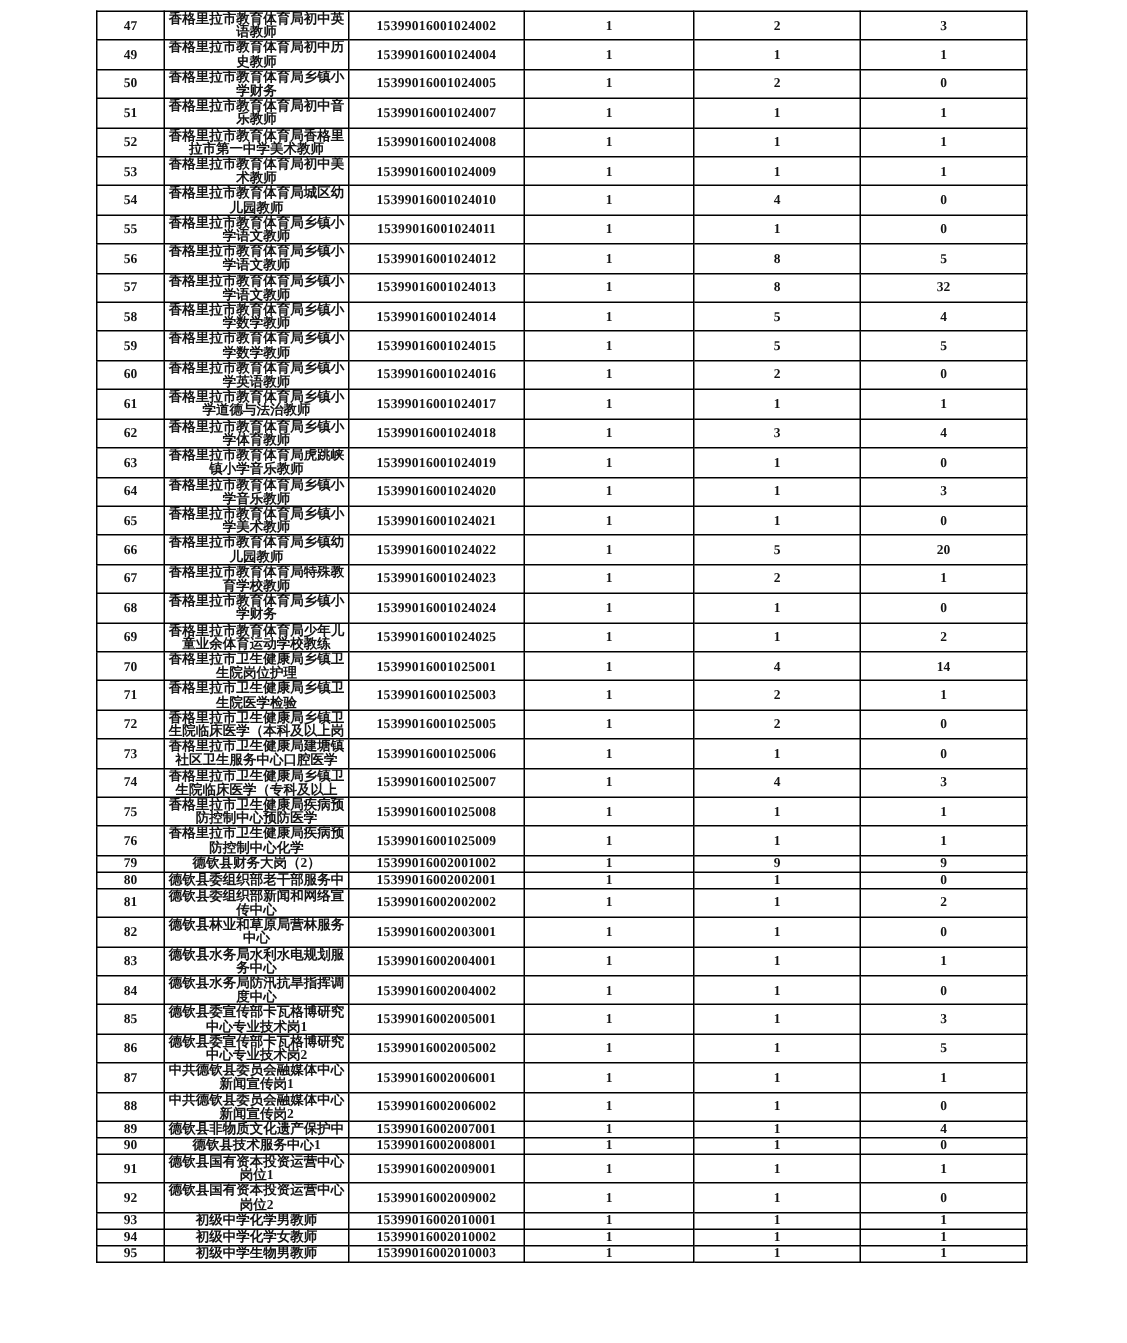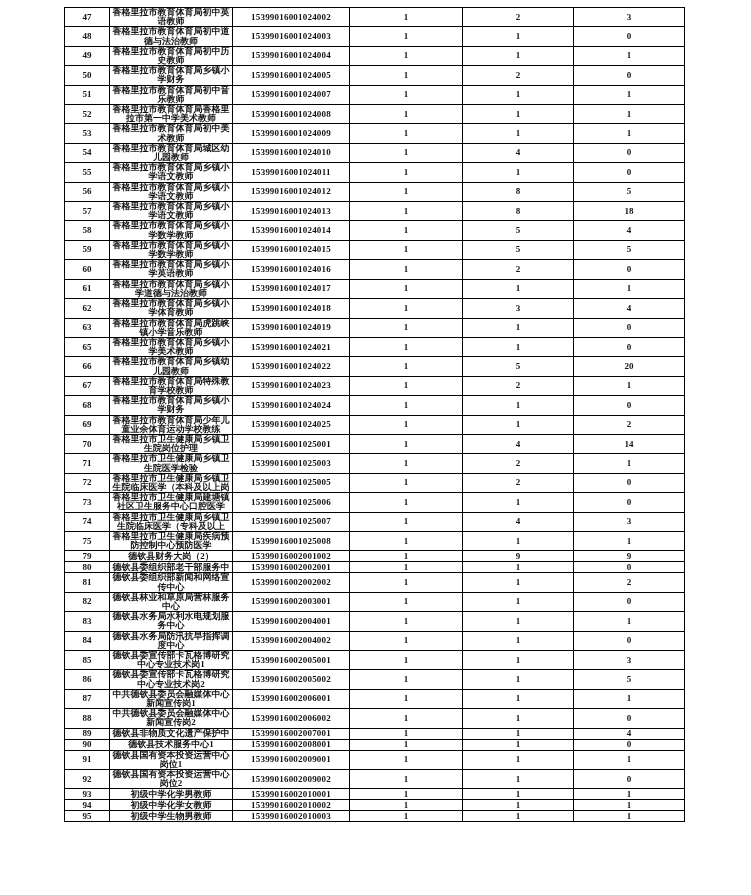--- a/index.html
+++ b/index.html
@@ -48,28 +48,20 @@
     <tbody id="tbody">
   <tr>
     <td class="c-num">47</td>
     <td class="c-name">香格里拉市教育体育局初中英语教师</td>
     <td class="c-code">15399016001024002</td>
     <td class="c-n">1</td>
     <td class="c-n2">2</td>
     <td class="c-n3">3</td>
   </tr>
 
-  <tr>
-    <td class="c-num">48</td>
-    <td class="c-name">香格里拉市教育体育局初中道德与法治教师</td>
-    <td class="c-code">15399016001024003</td>
-    <td class="c-n">1</td>
-    <td class="c-n2">1</td>
-    <td class="c-n3">0</td>
-  </tr>
 
   <tr>
     <td class="c-num">49</td>
     <td class="c-name">香格里拉市教育体育局初中历史教师</td>
     <td class="c-code">15399016001024004</td>
     <td class="c-n">1</td>
     <td class="c-n2">1</td>
     <td class="c-n3">1</td>
   </tr>
 
@@ -135,21 +127,21 @@
     <td class="c-n2">8</td>
     <td class="c-n3">5</td>
   </tr>
 
   <tr>
     <td class="c-num">57</td>
     <td class="c-name">香格里拉市教育体育局乡镇小学语文教师</td>
     <td class="c-code">15399016001024013</td>
     <td class="c-n">1</td>
     <td class="c-n2">8</td>
-    <td class="c-n3">18</td>
+    <td class="c-n3">32</td>
   </tr>
 
   <tr>
     <td class="c-num">58</td>
     <td class="c-name">香格里拉市教育体育局乡镇小学数学教师</td>
     <td class="c-code">15399016001024014</td>
     <td class="c-n">1</td>
     <td class="c-n2">5</td>
     <td class="c-n3">4</td>
   </tr>
@@ -192,20 +184,28 @@
 
   <tr>
     <td class="c-num">63</td>
     <td class="c-name">香格里拉市教育体育局虎跳峡镇小学音乐教师</td>
     <td class="c-code">15399016001024019</td>
     <td class="c-n">1</td>
     <td class="c-n2">1</td>
     <td class="c-n3">0</td>
   </tr>
 
+  <tr>
+    <td class="c-num">64</td>
+    <td class="c-name">香格里拉市教育体育局乡镇小学音乐教师</td>
+    <td class="c-code">15399016001024020</td>
+    <td class="c-n">1</td>
+    <td class="c-n2">1</td>
+    <td class="c-n3">3</td>
+  </tr>
 
   <tr>
     <td class="c-num">65</td>
     <td class="c-name">香格里拉市教育体育局乡镇小学美术教师</td>
     <td class="c-code">15399016001024021</td>
     <td class="c-n">1</td>
     <td class="c-n2">1</td>
     <td class="c-n3">0</td>
   </tr>
 
@@ -292,20 +292,28 @@
 
   <tr>
     <td class="c-num">75</td>
     <td class="c-name">香格里拉市卫生健康局疾病预防控制中心预防医学</td>
     <td class="c-code">15399016001025008</td>
     <td class="c-n">1</td>
     <td class="c-n2">1</td>
     <td class="c-n3">1</td>
   </tr>
 
+  <tr>
+    <td class="c-num">76</td>
+    <td class="c-name">香格里拉市卫生健康局疾病预防控制中心化学</td>
+    <td class="c-code">15399016001025009</td>
+    <td class="c-n">1</td>
+    <td class="c-n2">1</td>
+    <td class="c-n3">1</td>
+  </tr>
 
 
 
   <tr>
     <td class="c-num">79</td>
     <td class="c-name">德钦县财务大岗（2）</td>
     <td class="c-code">15399016002001002</td>
     <td class="c-n">1</td>
     <td class="c-n2">9</td>
     <td class="c-n3">9</td>

